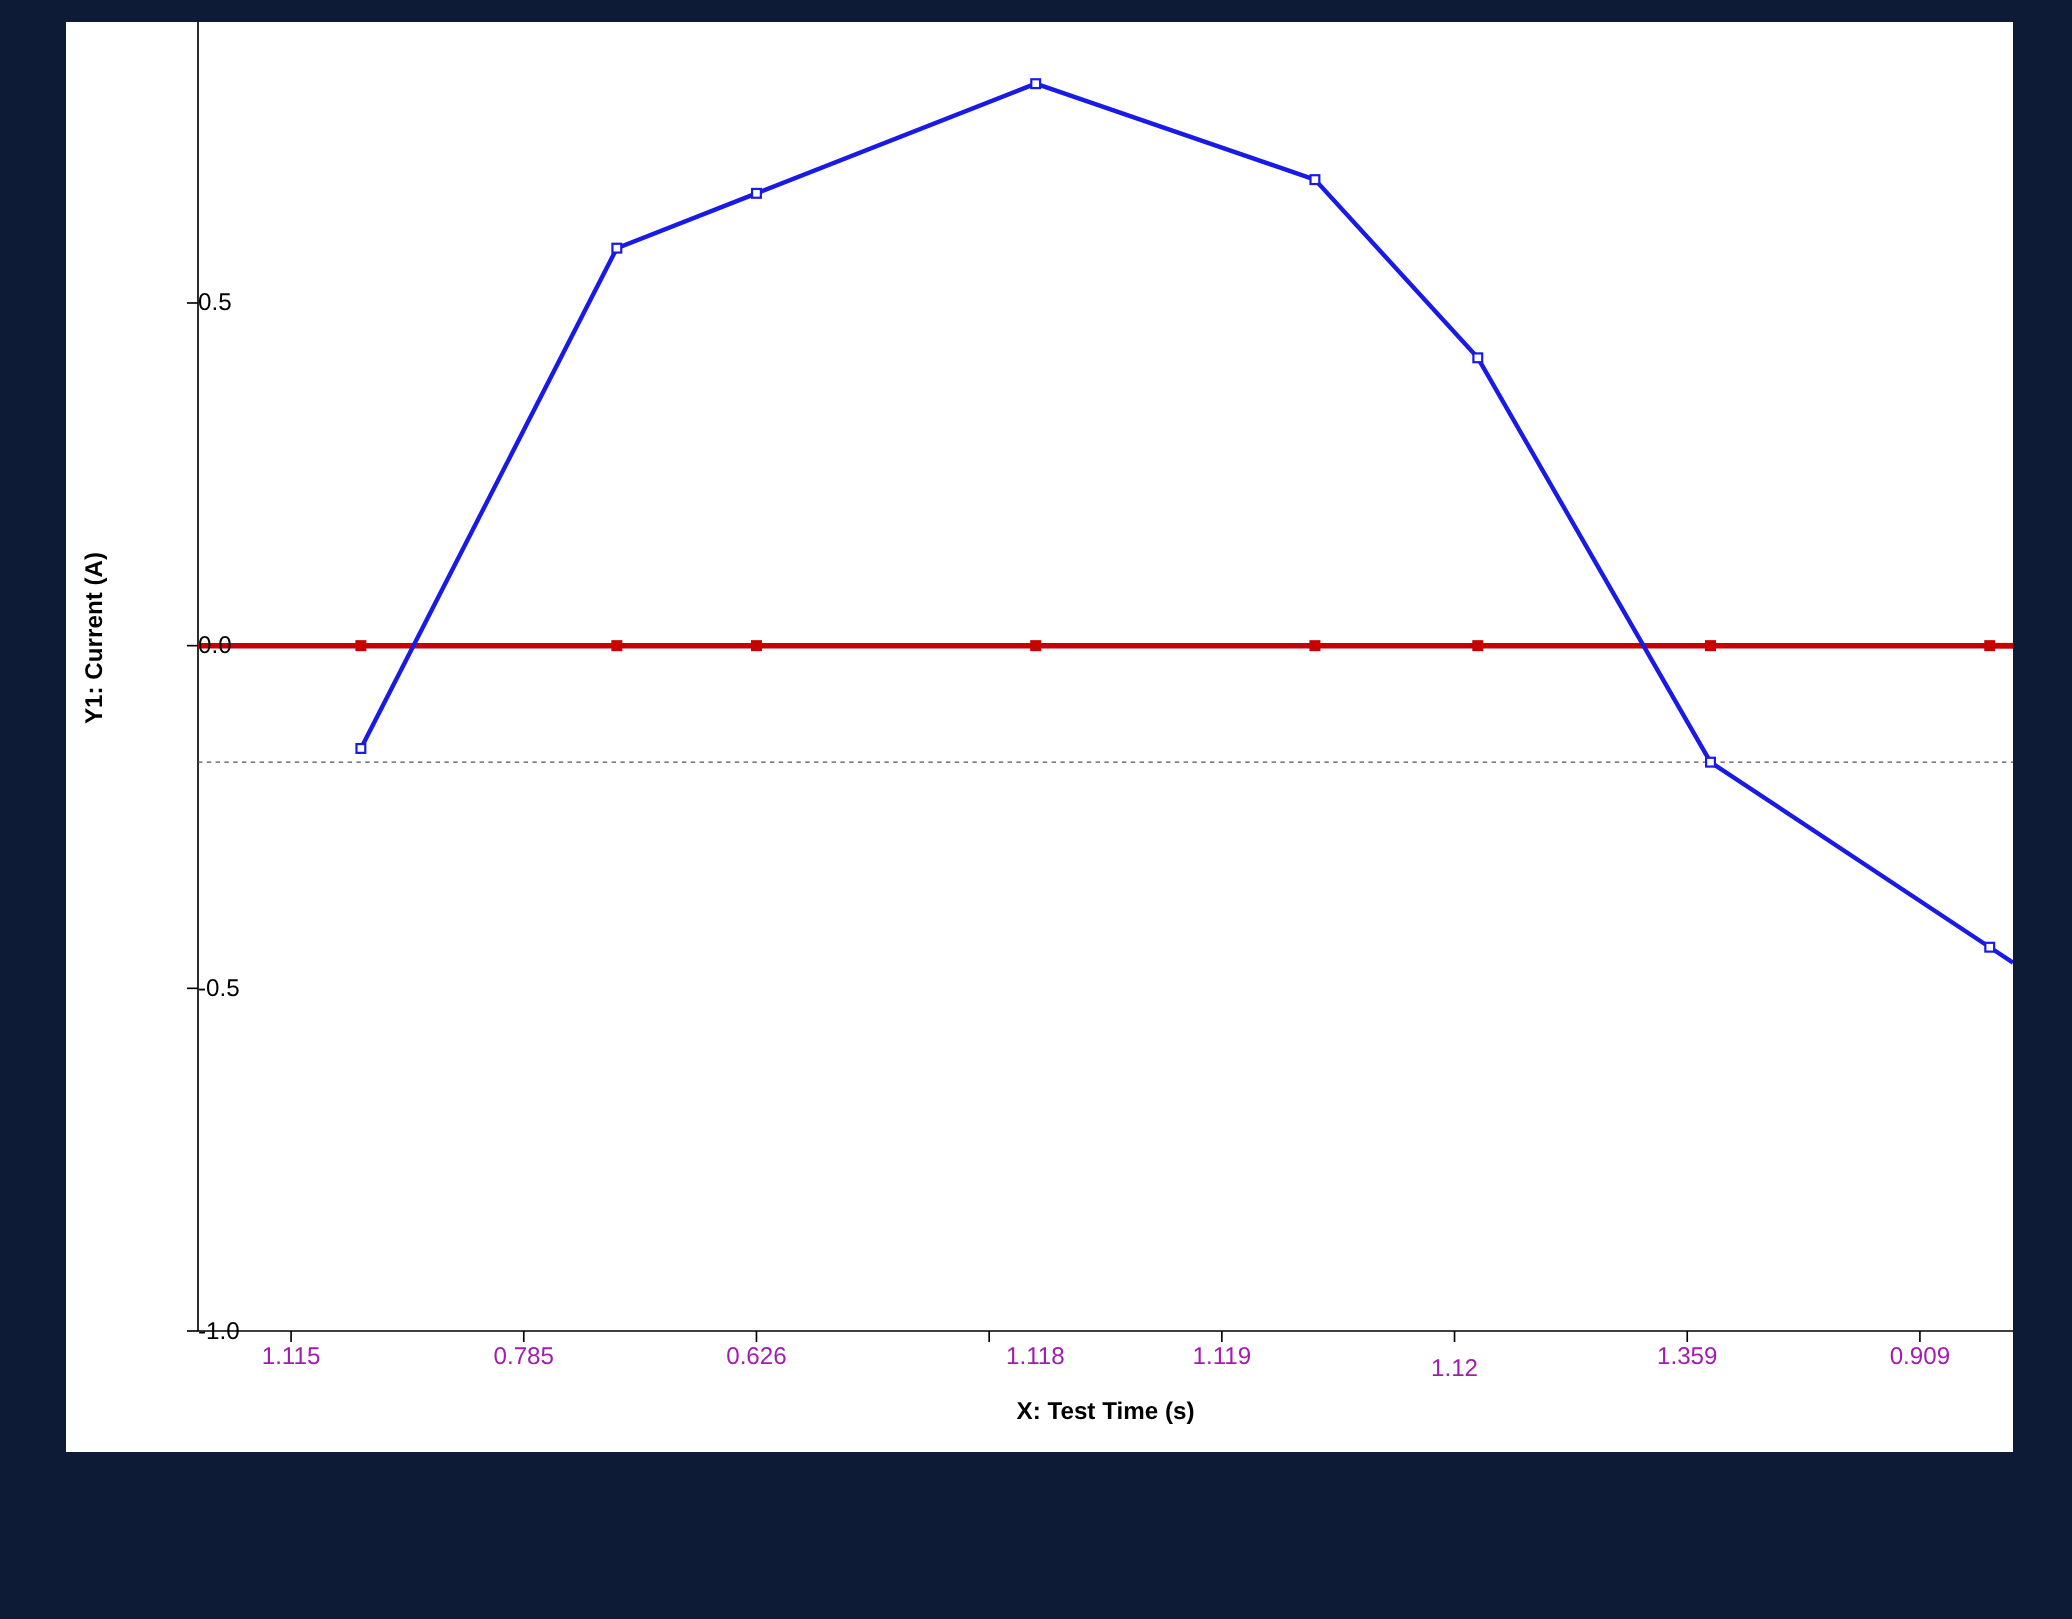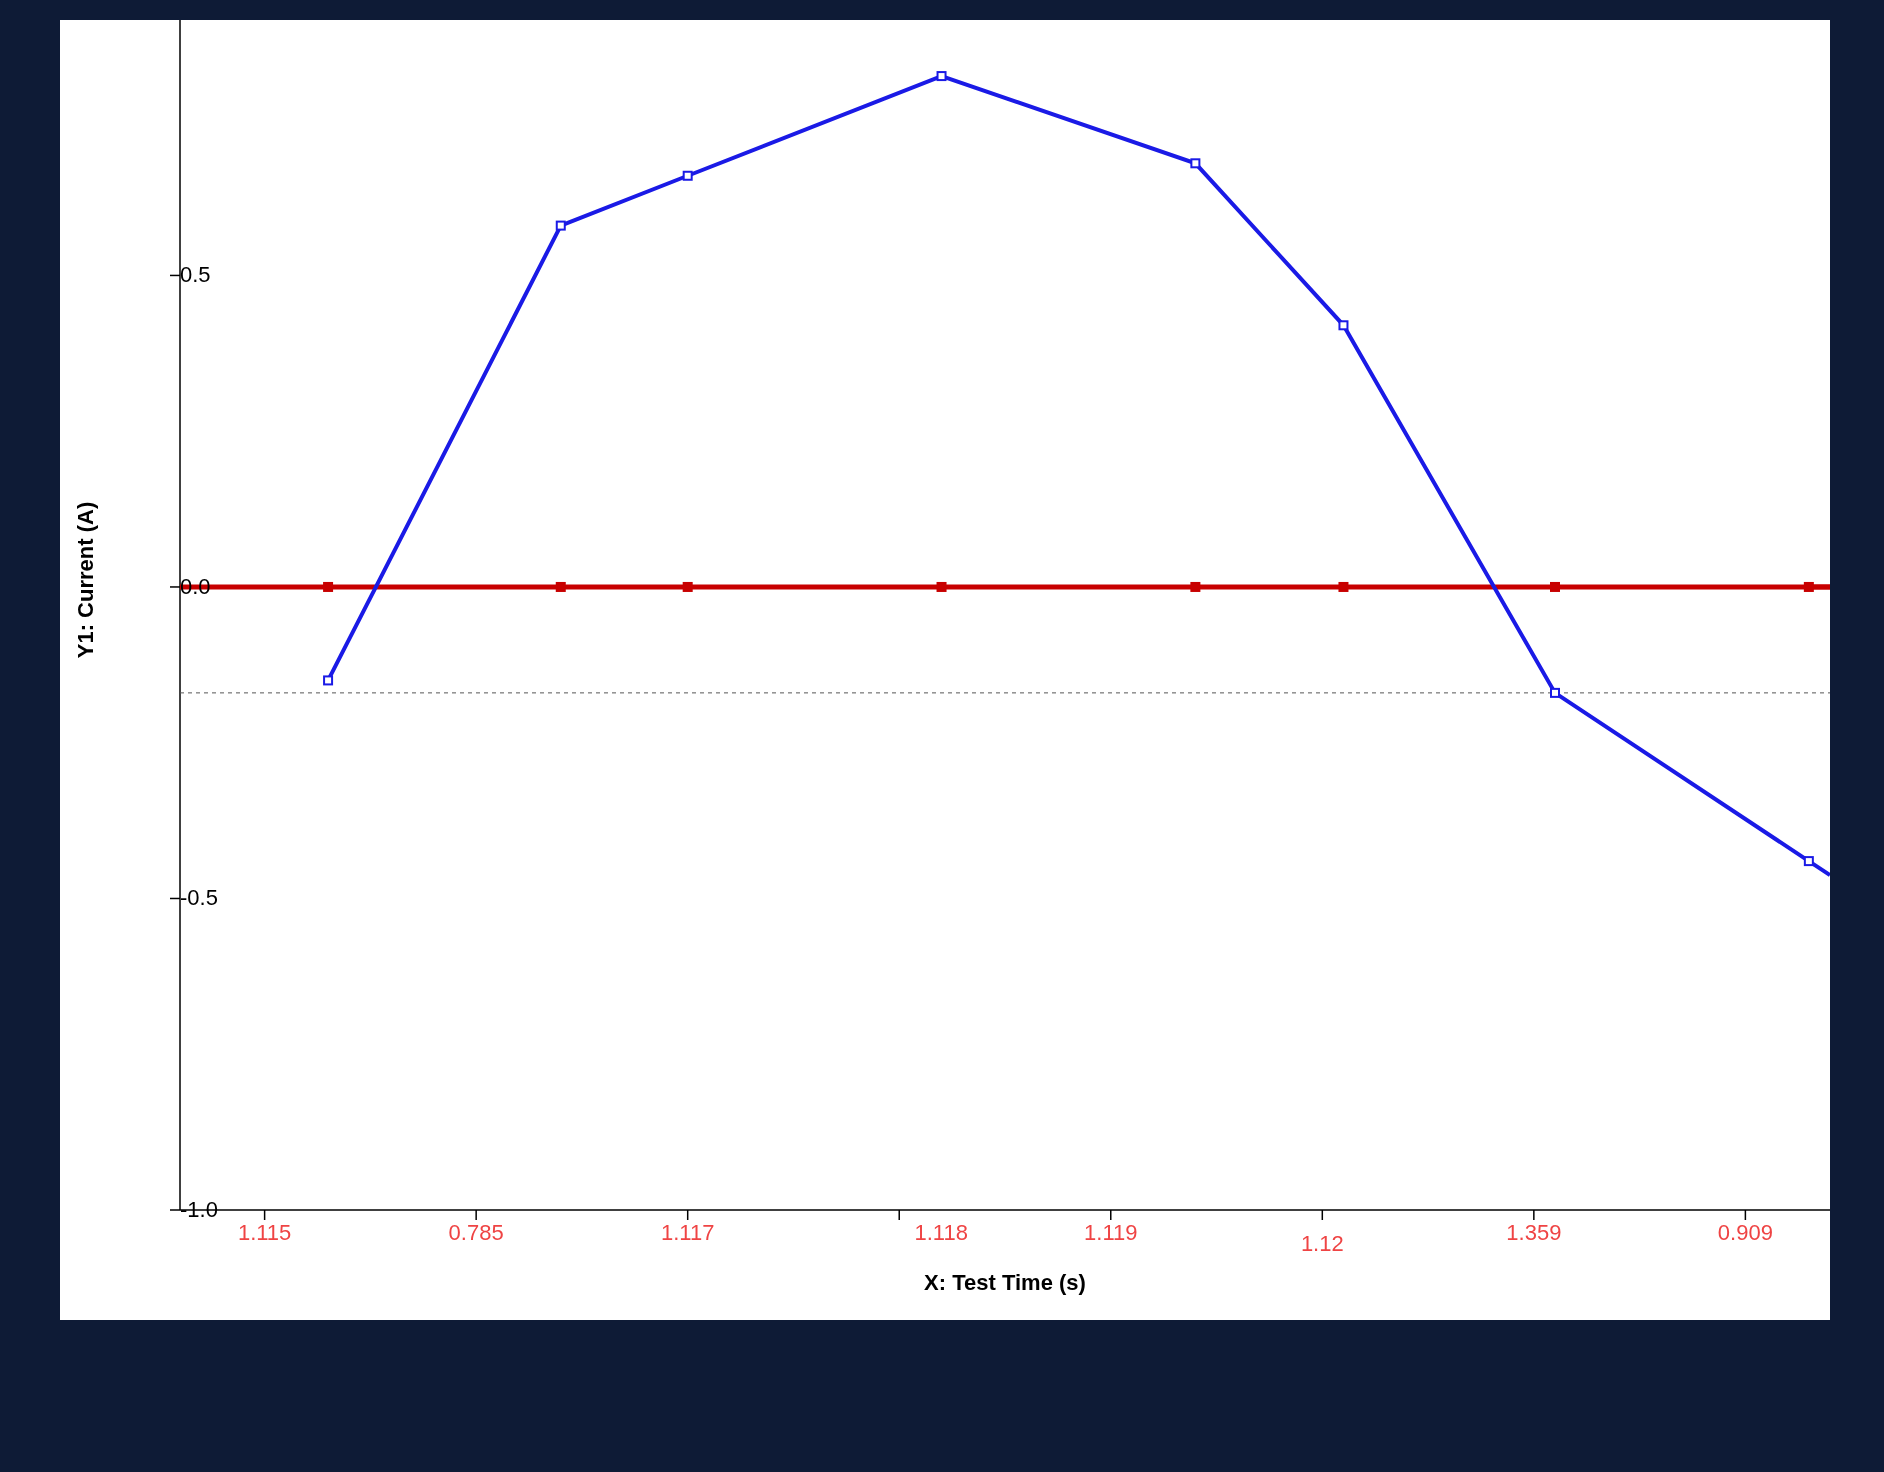--- a/index.html
+++ b/index.html
@@ -63,21 +63,21 @@
     font-size: 22px;
     color: #000000;
     white-space: nowrap;
   }
   .tick-label-x {
     position: absolute;
     top: 100%;
     transform: translateX(-50%);
     margin-top: 10px;
     font-size: 22px;
-    color: #ef4444;
+    color: #a21caf;
     white-space: nowrap;
   }
   .y-axis-title {
     position: absolute;
     font-size: 22px;
     font-weight: bold;
     color: #000000;
     transform-origin: center center;
     transform: translate(-50%, -50%) rotate(-90deg);
     white-space: nowrap;
@@ -154,21 +154,21 @@
 
   <div>
       <div class="tick-label-y" style="left: 120px; top: 1190px;">-1.0</div>
       <div class="tick-label-y" style="left: 120px; top: 878.482px;">-0.5</div>
       <div class="tick-label-y" style="left: 120px; top: 566.963px;">0.0</div>
       <div class="tick-label-y" style="left: 120px; top: 255.445px;">0.5</div>
     </div>
   <div>
       <div class="tick-label-x" style="left: 204.615px; top: 1190px;">1.115</div>
       <div class="tick-label-x" style="left: 416.154px; top: 1190px;">0.785</div>
-      <div class="tick-label-x" style="left: 627.692px; top: 1190px;">1.117</div>
+      <div class="tick-label-x" style="left: 627.692px; top: 1190px;">0.626</div>
       <div class="tick-label-x" style="left: 839.231px; top: 1190px; margin-left: 42px;">1.118</div>
       <div class="tick-label-x" style="left: 1050.77px; top: 1190px;">1.119</div>
       <div class="tick-label-x" style="left: 1262.31px; top: 1190px; margin-top: 21px;">1.12</div>
       <div class="tick-label-x" style="left: 1473.85px; top: 1190px;">1.359</div>
       <div class="tick-label-x" style="left: 1685.38px; top: 1190px;">0.909</div>
     </div>
 
   <div class="y-axis-title" style="left:26px; top:560px;">Y1: Current (A)</div>
   <div class="x-axis-title" style="left:945px; top:1250px;text-align:right;">X: Test Time (s)</div>
 </div>

